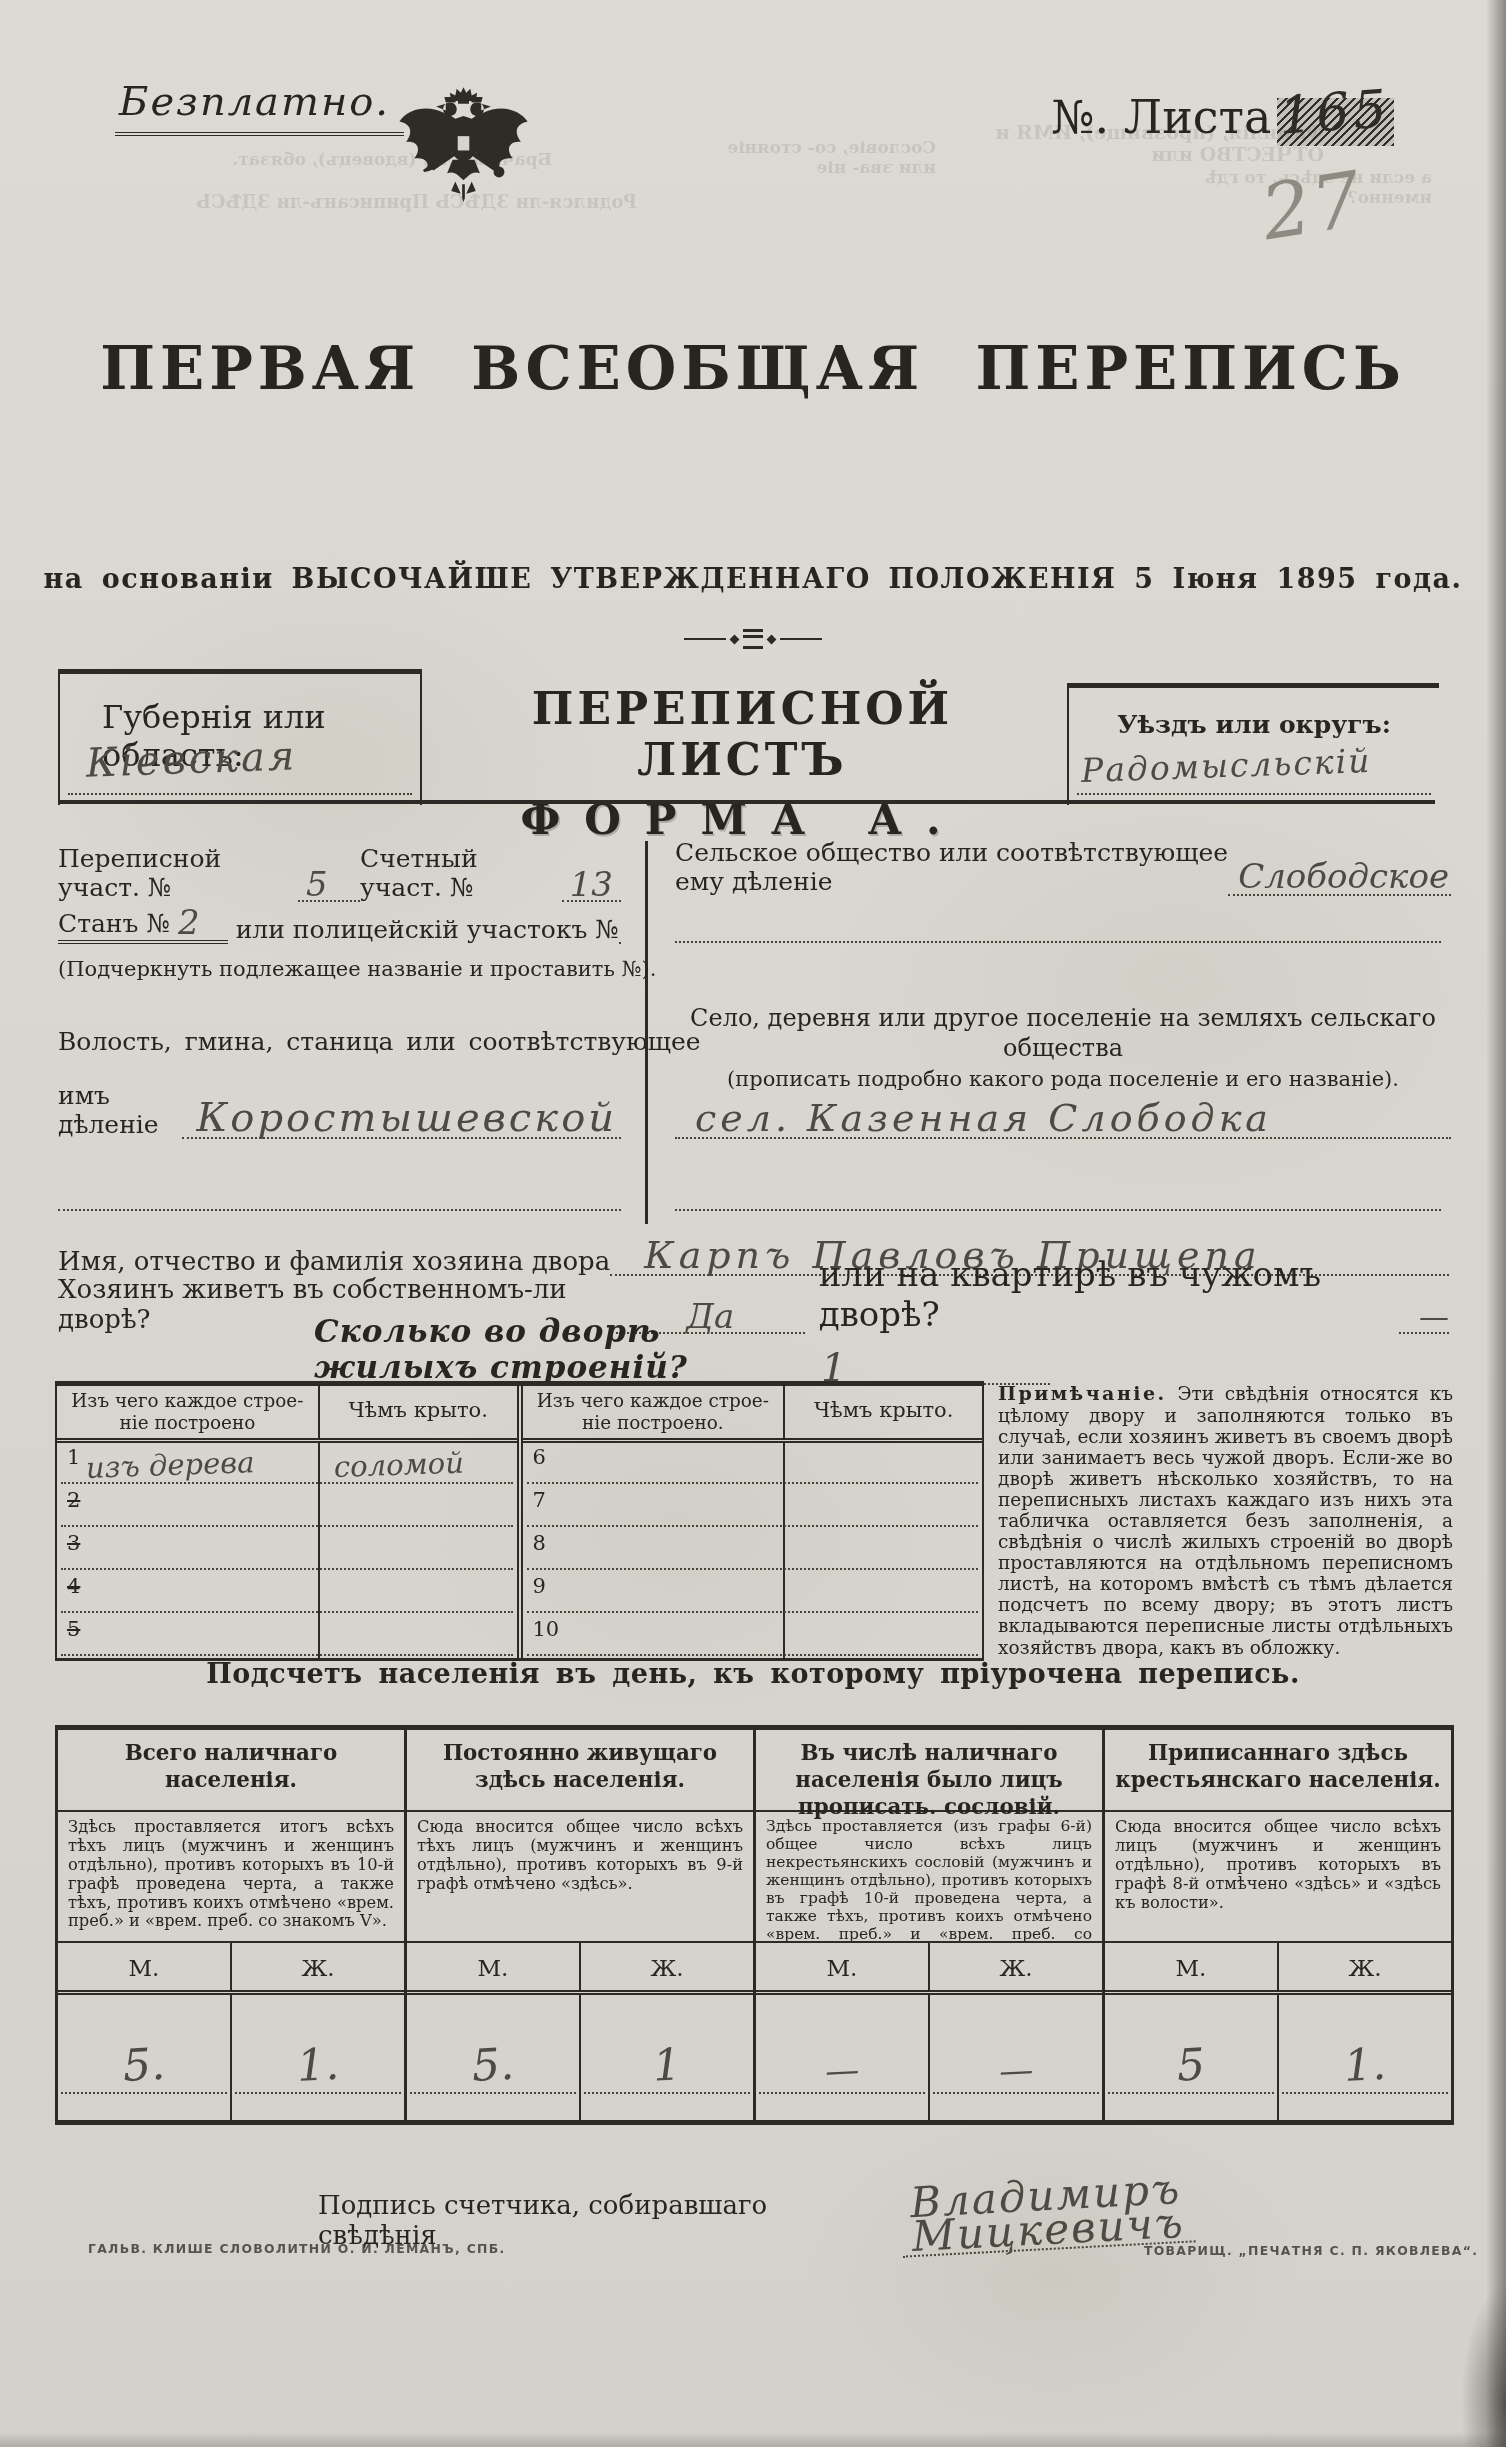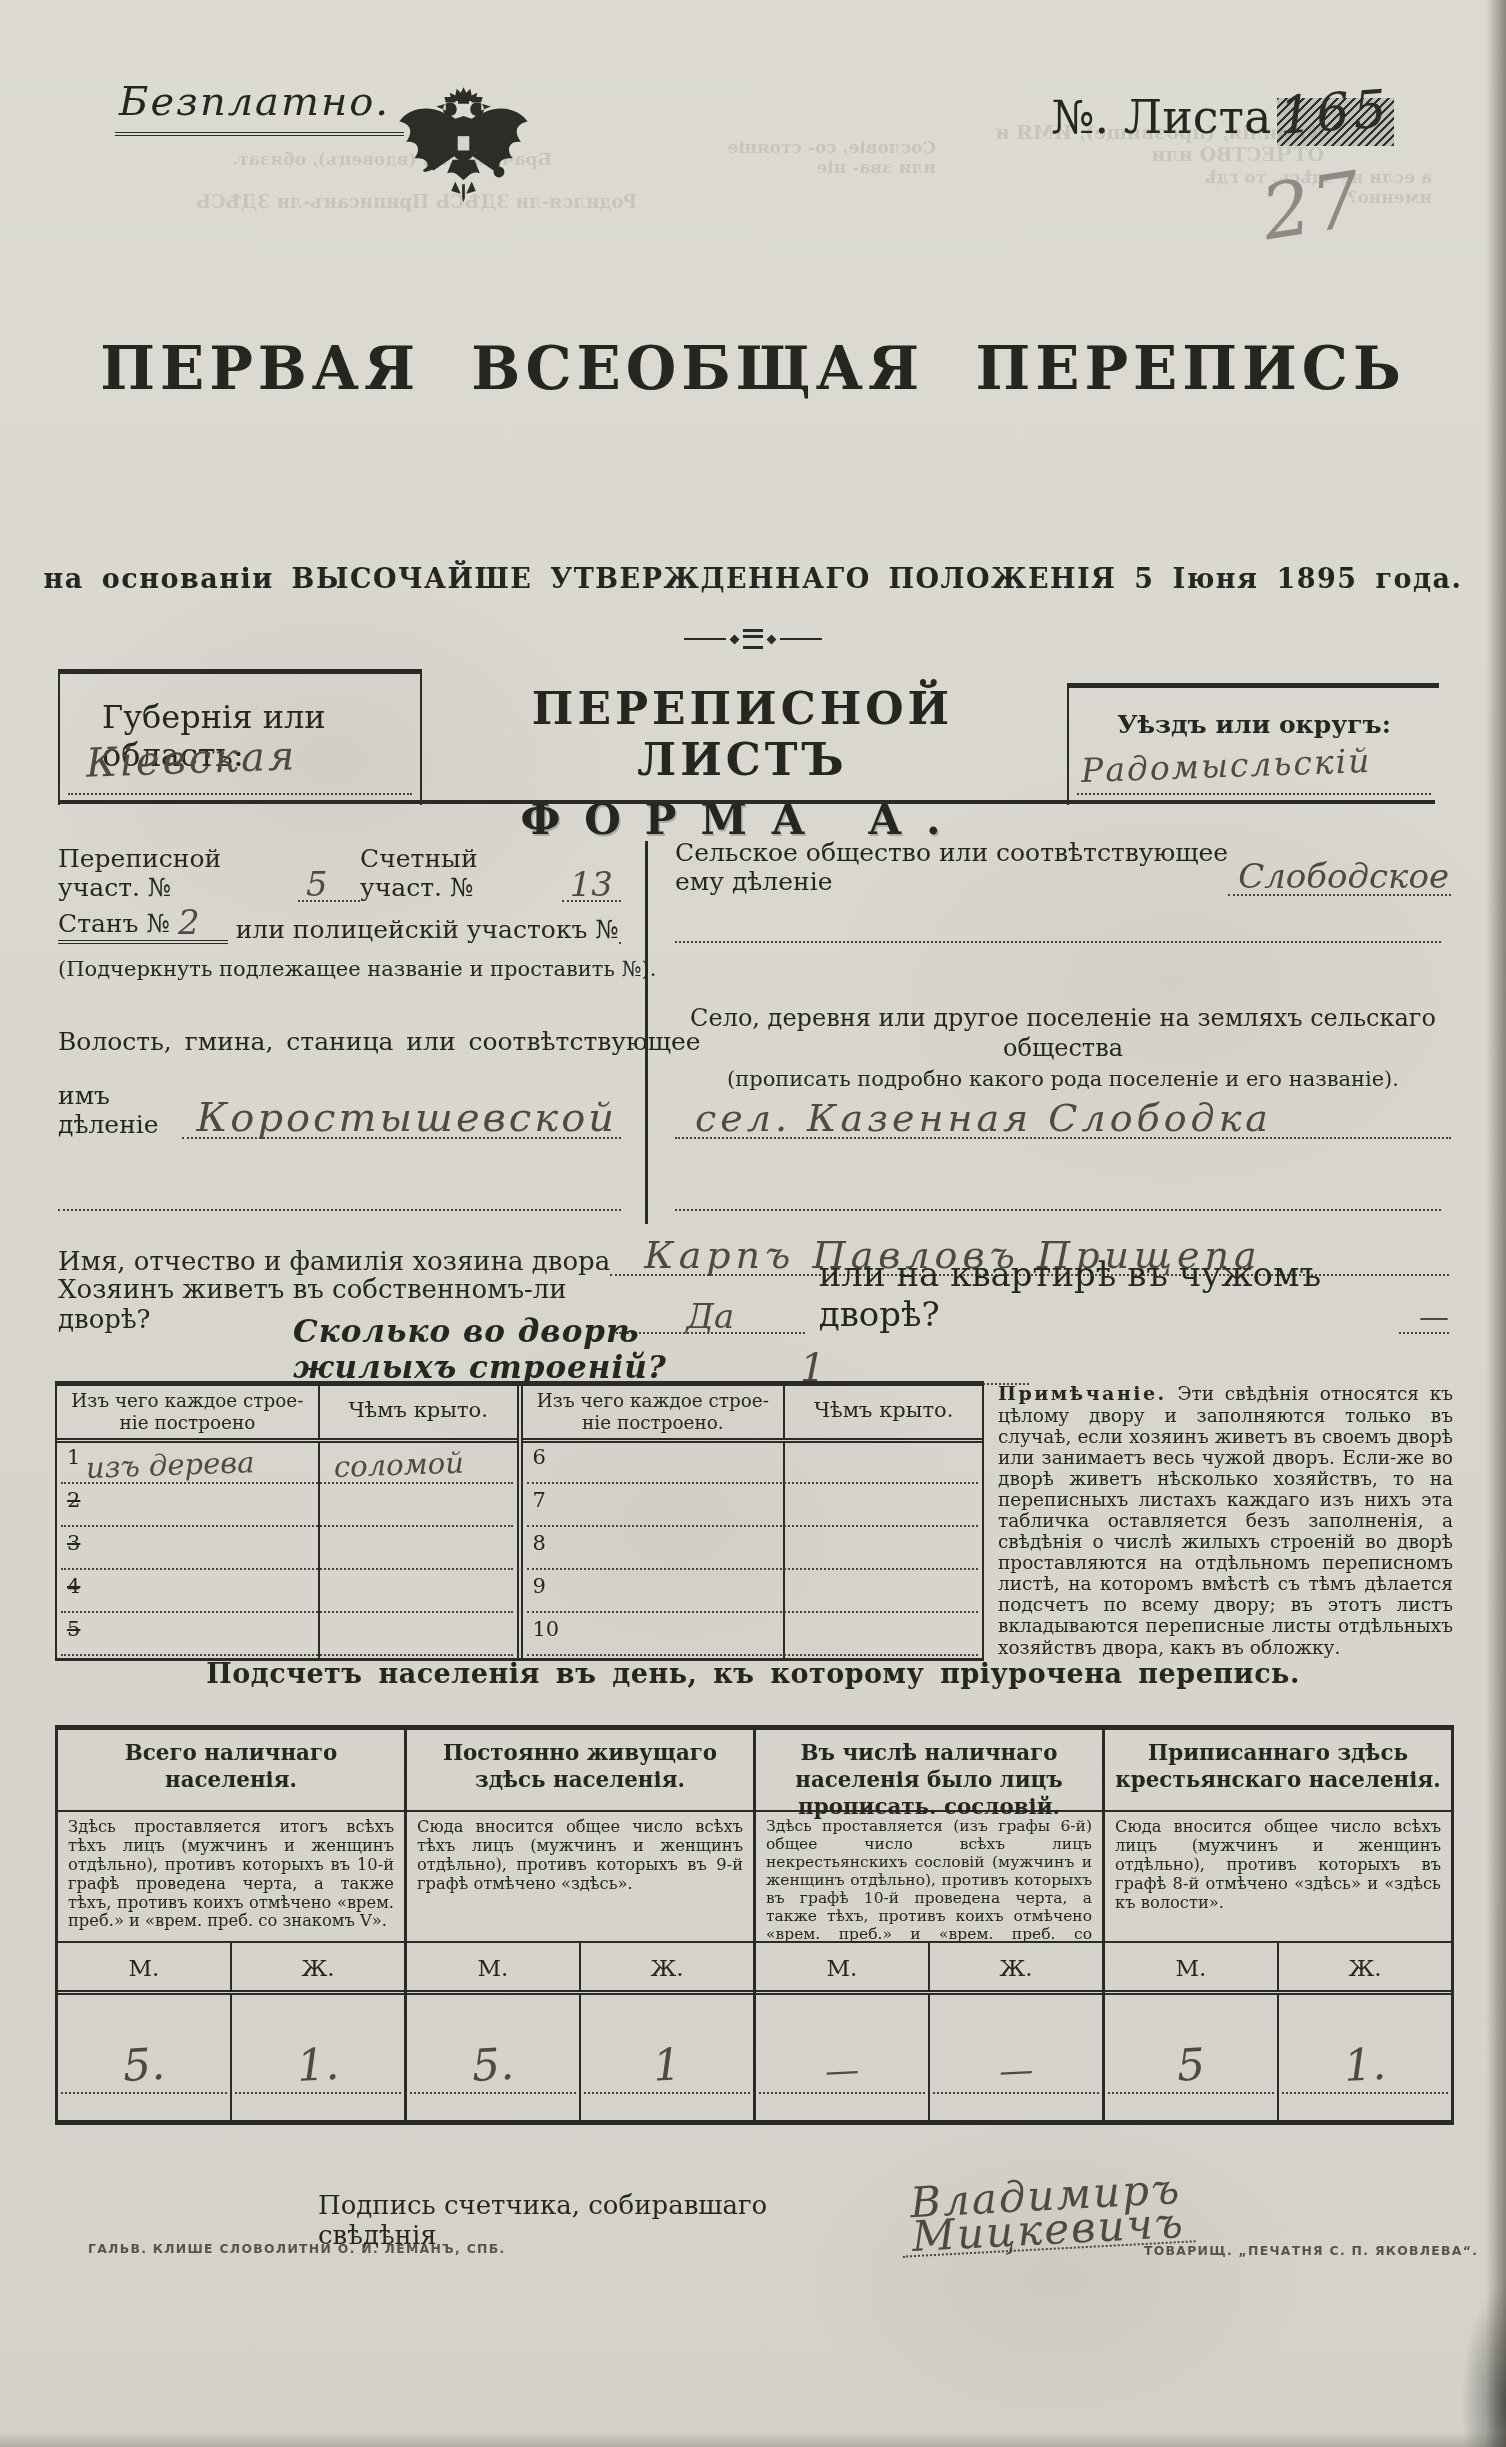--- a/index.html
+++ b/index.html
@@ -256,21 +256,21 @@
   </div>
 
   <div class="abs fline own" style="top:1284px;height:50px;">
     <span style="font-size:26px;">Хозяинъ живетъ въ собственномъ-ли дворѣ?</span>
     <span class="hw dotline" style="font-size:34px;line-height:.9;min-width:189px;
           text-align:center;">Да</span>
     <span style="font-size:34px;padding-left:14px;">или на квартирѣ въ чужомъ дворѣ?</span>
     <span class="hw dotline grow" style="font-size:30px;line-height:1;padding-left:20px;">—</span>
   </div>
 
-  <div class="abs fline" style="left:293px;top:1333px;width:736px;height:52px;">
+  <div class="abs fline" style="left:314px;top:1333px;width:736px;height:52px;">
     <span class="q-italic">Сколько во дворѣ жилыхъ строеній?</span>
     <span class="hw dotline" style="font-size:40px;line-height:.8;min-width:229px;
           padding-left:14px;">1</span>
   </div>
 
   <div class="abs btable">
     <div class="bhalf lft">
       <div class="bhead">
         <div class="bh1">Изъ чего каждое строе-
 ніе построено</div>

